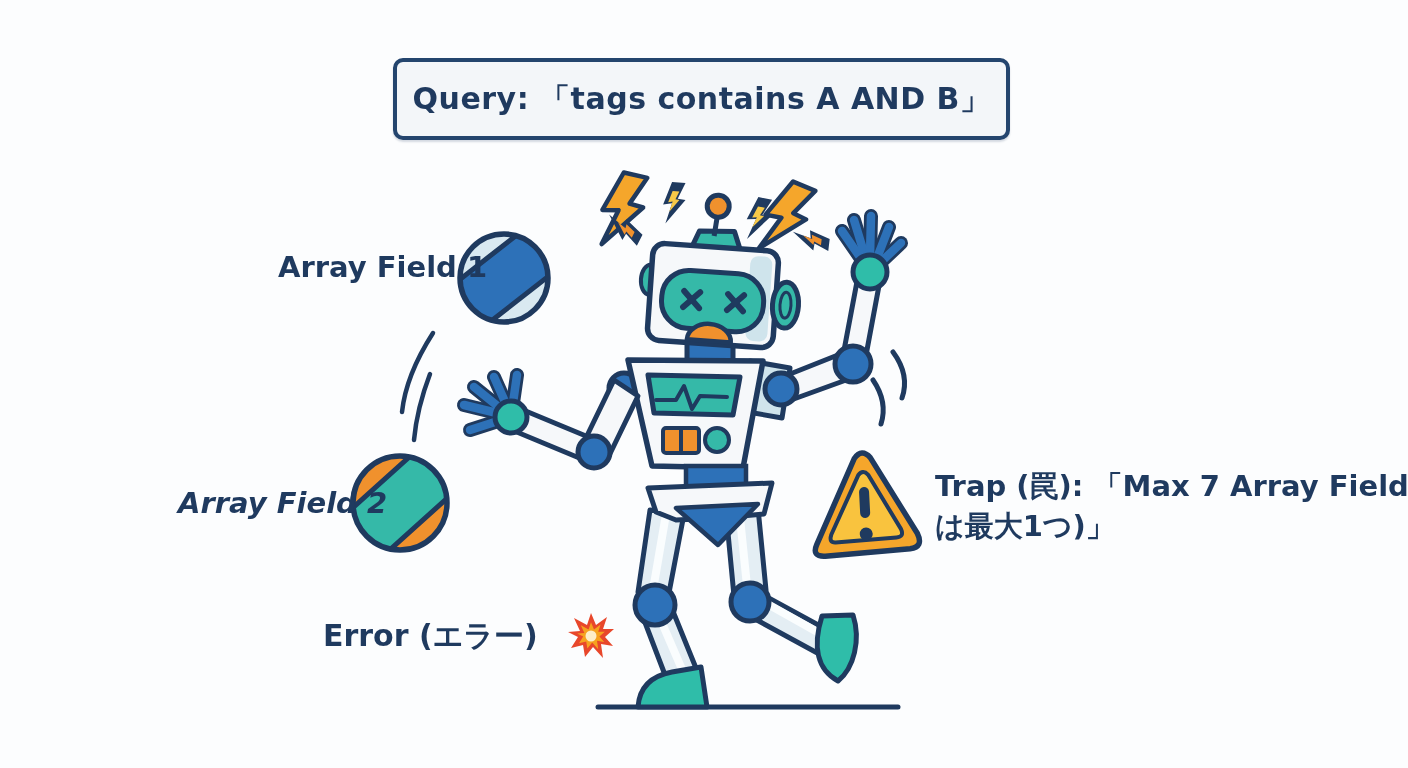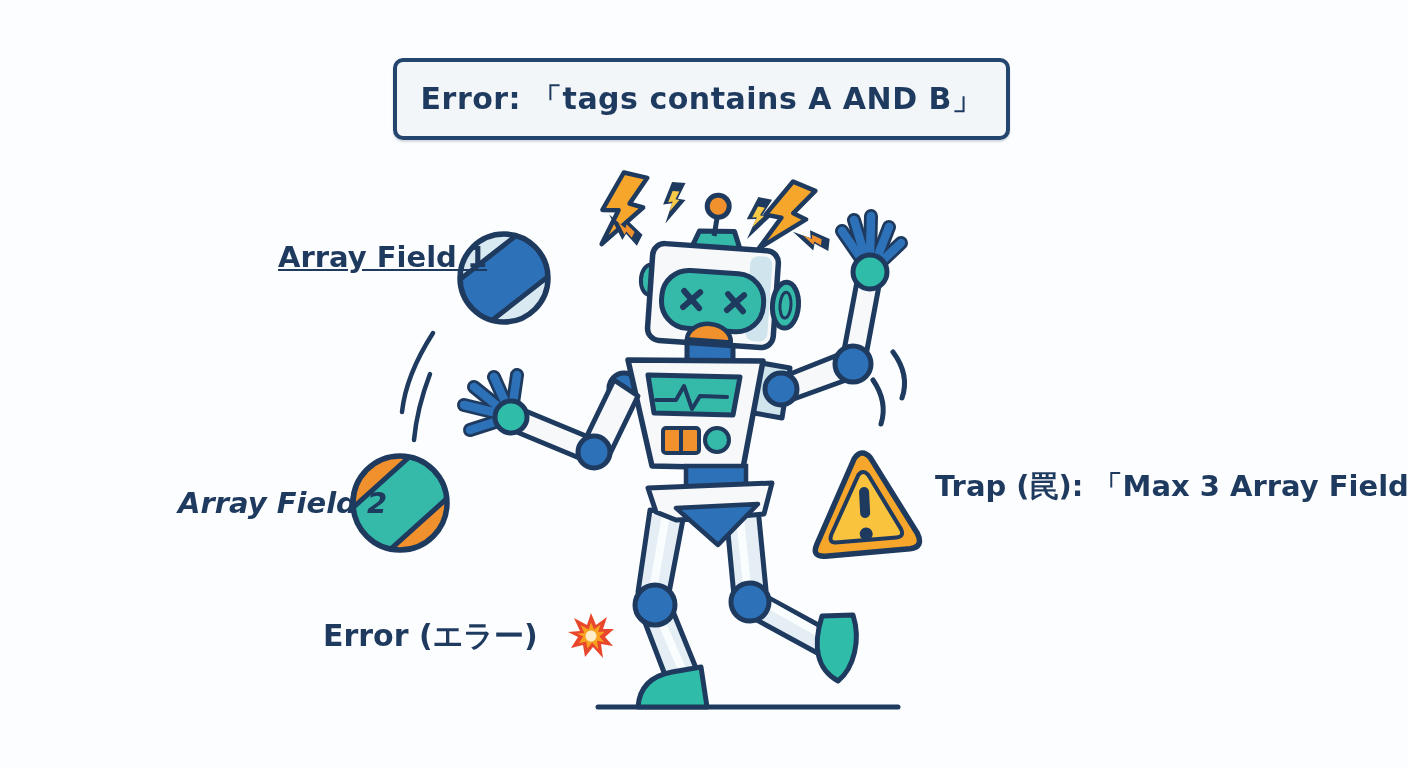--- a/index.html
+++ b/index.html
@@ -13,21 +13,21 @@
   .illustration{position:absolute;left:0;top:0;width:1408px;height:768px;}
   .query-box{
     left:393px;top:58px;width:609px;height:74px;
     border:4px solid #24456e;border-radius:10px;
     background:#f3f6f9;
     display:flex;align-items:center;justify-content:center;
     box-shadow:0 2px 2px rgba(31,58,95,.18);
   }
   .query-box .txt{font-size:30px;font-weight:700;letter-spacing:.5px;}
   .side-label{font-size:29px;font-weight:700;white-space:nowrap;}
-  .label-af1{left:278px;top:240px;text-decoration:underline;}
+  .label-af1{left:278px;top:250px;}
   .label-af2{left:178px;top:486px;font-style:italic;}
   .label-error{left:323px;top:612px;display:flex;align-items:center;gap:29px;font-size:30px;font-weight:700;}
   .trap-note{left:935px;top:466px;width:430px;font-size:29px;font-weight:700;line-height:40px;}
   .trap-note span{display:block;white-space:nowrap;}
 </style>
 </head>
 <body>
 
 <svg class="illustration" width="1408" height="768" viewBox="0 0 1408 768" aria-hidden="true">
   <defs>
@@ -197,31 +197,32 @@
 
   <g transform="rotate(-3 865 510)">
     <path d="M 857,458 Q 865,448 873,458 L 916,536 Q 922,550 908,551 L 823,554 Q 809,554 815,542 Z" fill="#f5a62b" stroke="#1f3a5f" stroke-width="5.5" stroke-linejoin="round"></path>
     <path d="M 860,475 Q 865,469 870,475 L 900,531 Q 903,539 895,539 L 834,541 Q 827,541 830,533 Z" fill="#f9c33e" stroke="#1f3a5f" stroke-width="4" stroke-linejoin="round"></path>
     <rect x="860" y="487" width="10" height="31" rx="5" fill="#1f3a5f"></rect>
     <circle cx="865" cy="534" r="6.5" fill="#1f3a5f"></circle>
   </g>
 </svg>
 
 <div class="abs query-box">
-  <span class="txt">Error: 「tags contains A AND B」</span>
+  <span class="txt">Query: 「tags contains A AND B」</span>
 </div>
 
 <div class="abs side-label label-af1">Array Field 1</div>
 
 <div class="abs side-label label-af2">Array Field 2</div>
 
 <div class="abs label-error">
   <span>Error (エラー)</span>
   <svg width="48" height="48" viewBox="0 0 48 48" aria-hidden="true">
     <polygon fill="#e8472b" points="24,1 29,13 40,5 36,17 47,17 38,25 46,34 34,32 36,46 26,35 18,45 16,33 4,36 11,25 1,20 13,19 7,6 20,13"></polygon>
     <polygon fill="#f6a21f" transform="translate(24,24) scale(0.6) translate(-24,-24)" points="24,1 29,13 40,5 36,17 47,17 38,25 46,34 34,32 36,46 26,35 18,45 16,33 4,36 11,25 1,20 13,19 7,6 20,13"></polygon>
     <circle cx="24" cy="24" r="5.5" fill="#fdeec9"></circle>
   </svg>
 </div>
 
 <div class="abs trap-note">
-  <span>Trap (罠): 「Max 3 Array Field</span>
+  <span>Trap (罠): 「Max 7 Array Field</span>
+  <span>は最大1つ)」</span>
 </div>
 
 </body></html>

